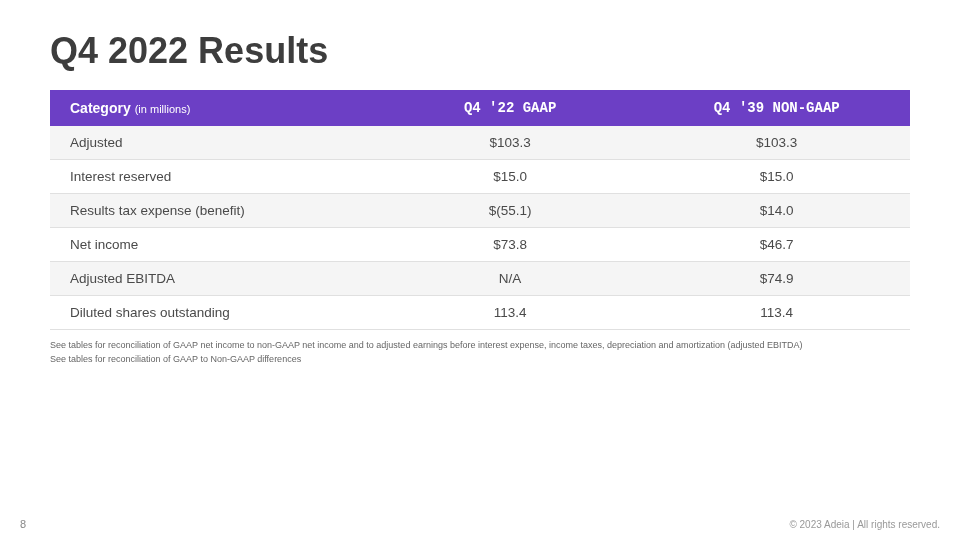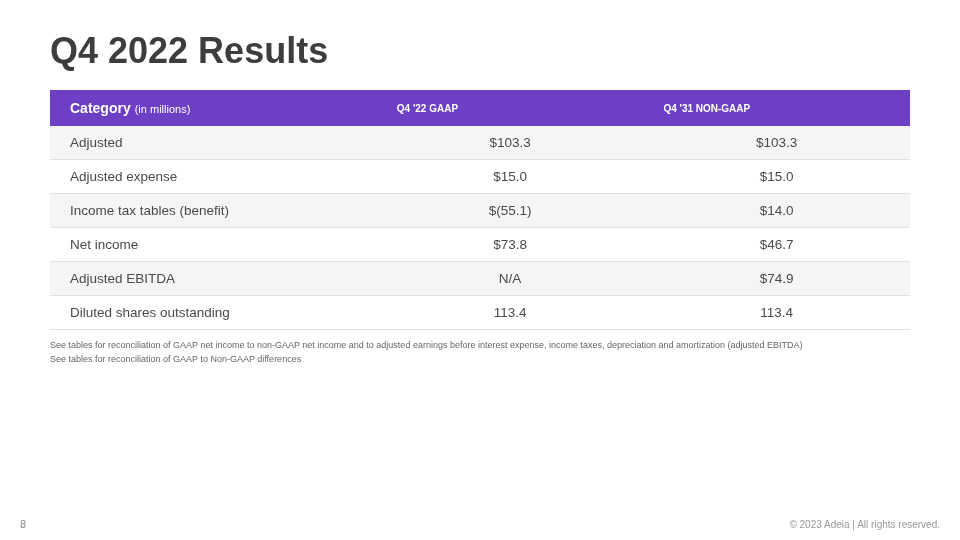--- a/index.html
+++ b/index.html
@@ -35,21 +35,23 @@
       font-weight: 700;
       margin-left: 8px;
     }
     thead th.col-category {
       width: 38%;
       font-size: 14px;
     }
     thead th.col-gaap,
     thead th.col-nongaap {
       width: 31%;
-      font-size: 10px;
+      text-align: center;
+      font-size: 14px;
+      font-family: Liberation Mono, monospace;
     }
     tbody tr {
       border-bottom: 1px solid #e0e0e0;
     }
     tbody tr:nth-child(odd) {
       background: #f5f5f5;
     }
     tbody tr:nth-child(even) {
       background: #ffffff;
     }
@@ -118,36 +120,36 @@
 <h1 class="page-title">Q4 2022 Results</h1>
 
 <div class="table-container">
   <table>
     <thead>
       <tr>
         <th class="col-category">
           <span>Category</span><span class="header-in-millions">(in millions)</span>
         </th>
         <th class="col-gaap">Q4 '22 GAAP</th>
-        <th class="col-nongaap">Q4 '31 NON-GAAP</th>
+        <th class="col-nongaap">Q4 '39 NON-GAAP</th>
       </tr>
     </thead>
     <tbody id="table-body">
     <tr>
           <td class="col-category">Adjusted</td>
           <td class="col-gaap">$103.3</td>
           <td class="col-nongaap">$103.3</td>
         </tr>
         <tr>
-          <td class="col-category">Adjusted expense</td>
+          <td class="col-category">Interest reserved</td>
           <td class="col-gaap">$15.0</td>
           <td class="col-nongaap">$15.0</td>
         </tr>
         <tr>
-          <td class="col-category">Income tax tables (benefit)</td>
+          <td class="col-category">Results tax expense (benefit)</td>
           <td class="col-gaap">$(55.1)</td>
           <td class="col-nongaap">$14.0</td>
         </tr>
         <tr>
           <td class="col-category">Net income</td>
           <td class="col-gaap">$73.8</td>
           <td class="col-nongaap">$46.7</td>
         </tr>
         <tr>
           <td class="col-category">Adjusted EBITDA</td>

